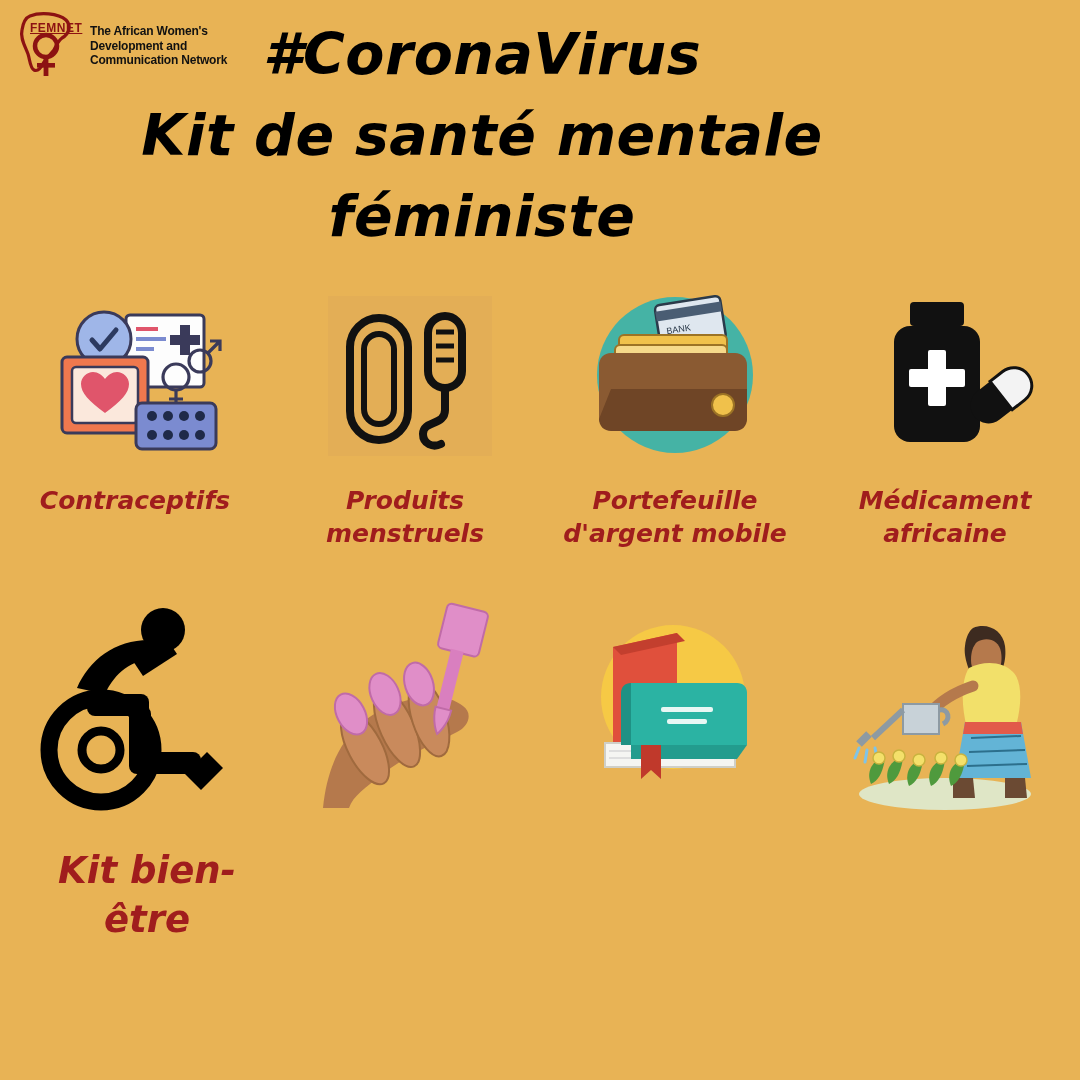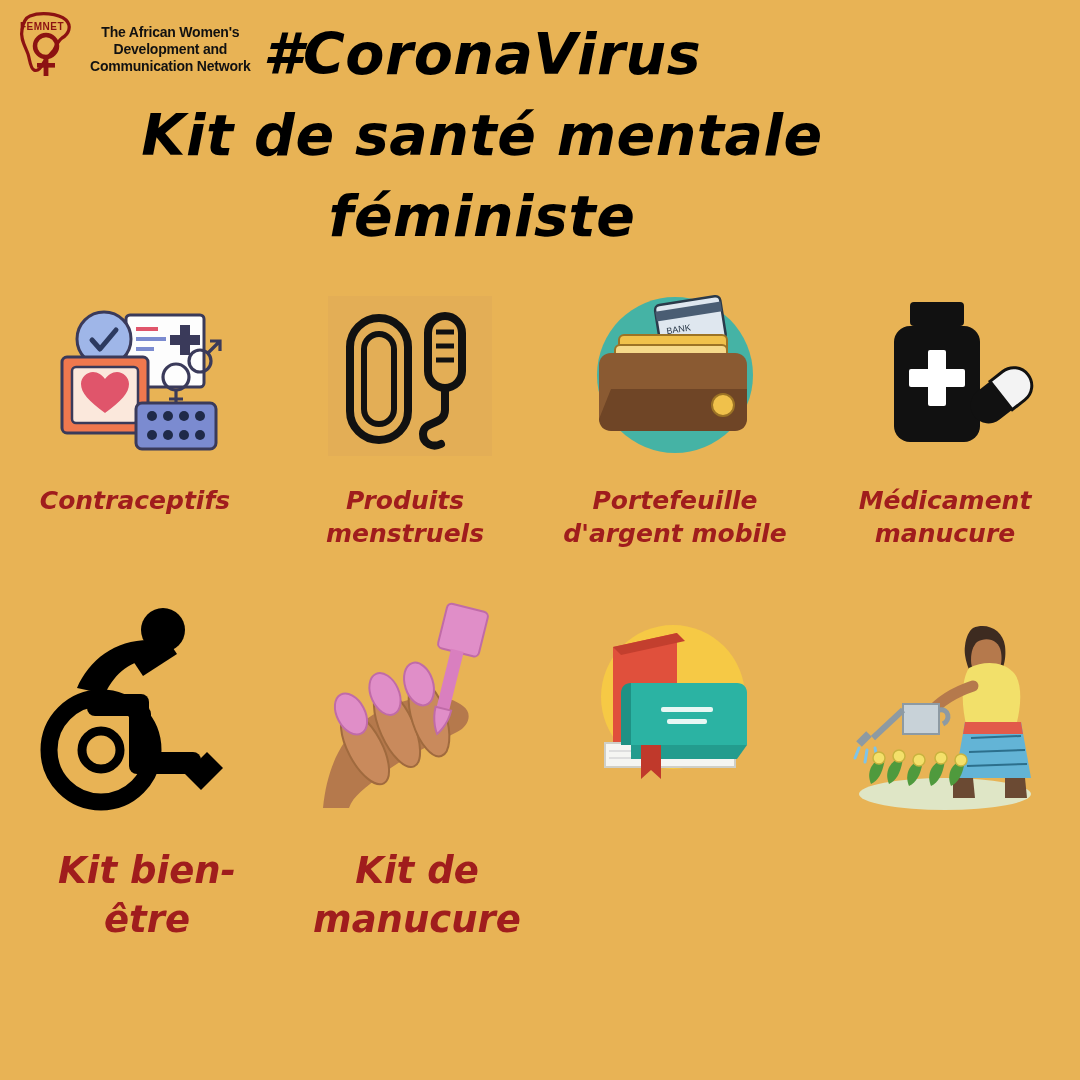--- a/index.html
+++ b/index.html
@@ -26,36 +26,36 @@
   }
   .logo-mark {
     width: 68px;
     height: 70px;
     position: relative;
   }
   .logo-text {
     padding-top: 14px;
     color: #111;
     font-weight: bold;
-    font-size: 14px;
+    font-size: 12px;
     line-height: 1.22;
     font-family: "Liberation Sans", sans-serif;
     letter-spacing: -0.2px;
-    text-align: center;
   }
   .logo-femnet {
     position: absolute;
     top: 11px;
-    left: 6px;
-    font-size: 10px;
+    left: 16px;
+    font-size: 12px;
     font-weight: bold;
     color: #8c1212;
     letter-spacing: 0.5px;
     z-index: 3;
     font-family: "Liberation Sans", sans-serif;
+    text-decoration: underline;
   }
 
   
   .title {
     position: absolute;
     top: 14px;
     left: 0;
     width: 964px;
     text-align: center;
     color: #000;
@@ -224,21 +224,21 @@
           <rect x="78" y="62" width="18" height="56" rx="2"></rect>
           <rect x="59" y="81" width="56" height="18" rx="2"></rect>
         </g>
 
         <g transform="rotate(-38 148 110)">
           <rect x="118" y="92" width="68" height="36" rx="18" fill="#111"></rect>
           <path d="M152 92 h16 c10 0 18 8 18 18 c0 10 -8 18 -18 18 h-16 z" fill="#f3f3f3" stroke="#111" stroke-width="3"></path>
         </g>
       </svg>
     </div>
-    <div class="caption">Médicament manucure</div>
+    <div class="caption">Médicament africaine</div>
   </div>
 
   <div class="cell row2">
     <div class="art">
       <svg width="200" height="220" viewBox="0 0 200 220">
         <circle cx="128" cy="32" r="22" fill="#000"></circle>
         <path d="M70 96 c10 -22 28 -34 44 -34 l0 -20 c-34 0 -60 20 -72 48 z" fill="#000"></path>
         <path d="M96 60 l34 -22 l12 18 l-34 22 z" fill="#000"></path>
         <rect x="52" y="96" width="62" height="22" rx="8" fill="#000"></rect>
         <rect x="94" y="108" width="22" height="62" rx="8" fill="#000"></rect>
@@ -269,21 +269,20 @@
           <ellipse cx="114" cy="86" rx="14" ry="22" transform="rotate(-18 114 86)"></ellipse>
         </g>
 
         <g transform="rotate(14 150 60)">
           <rect x="130" y="8" width="42" height="46" rx="5" fill="#e08ec8" stroke="#c06ba8" stroke-width="2"></rect>
           <rect x="144" y="52" width="13" height="62" fill="#d97fbf"></rect>
           <path d="M143 112 c0 16 8 26 8 26 c0 0 8 -10 8 -26 z" fill="#e08ec8" stroke="#c06ba8" stroke-width="2"></path>
         </g>
       </svg>
     </div>
-    <div class="caption">Kit de manucure</div>
   </div>
 
   <div class="cell row2">
     <div class="art">
       <svg width="200" height="215" viewBox="0 0 200 215">
         <circle cx="98" cy="96" r="72" fill="#f6c945"></circle>
 
         <path d="M38 46 l64 -14 v118 l-64 14 z" fill="#e0503c"></path>
         <path d="M38 46 l64 -14 l8 8 l-64 14 z" fill="#c33f2e"></path>
 

